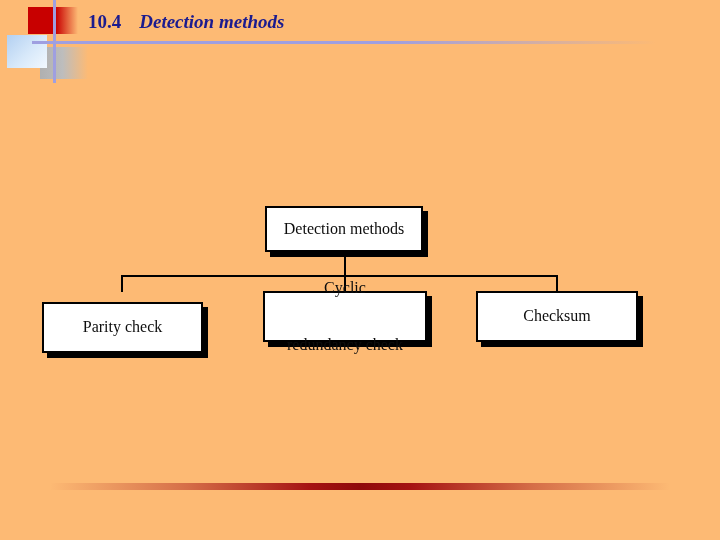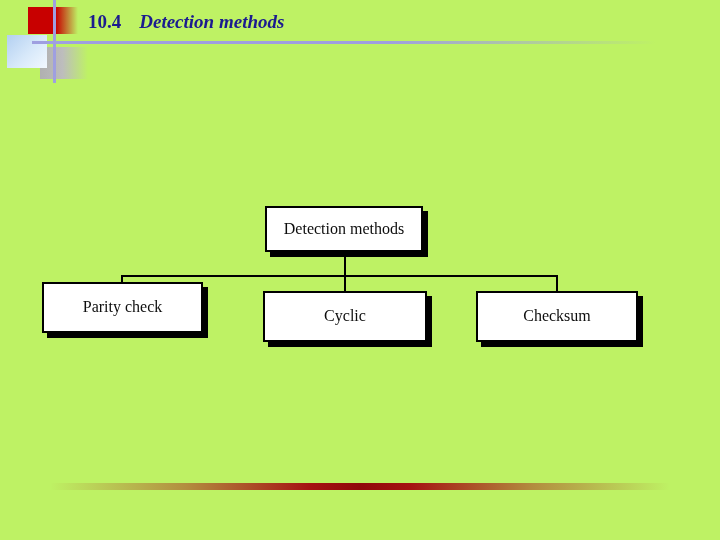--- a/index.html
+++ b/index.html
@@ -4,21 +4,21 @@
 <style>
   html, body {
     margin: 0;
     padding: 0;
     background: #ffffff;
   }
   .slide {
     position: relative;
     width: 720px;
     height: 540px;
-    background: #bef264;
+    background: #fdba74;
     overflow: hidden;
     font-family: "Liberation Serif", serif;
   }
 
   
   .decor { position: absolute; }
   .gray-square {
     left: 40px; top: 47px; width: 50px; height: 32px;
     background: linear-gradient(to right, #b0b0b0 0%, #bdbdbd 45%, rgba(255,255,255,0) 96%);
     z-index: 1;
@@ -70,21 +70,21 @@
     flex-direction: column;
     align-items: center;
     justify-content: center;
     text-align: center;
     font-size: 16px;
     color: #0d0d0d;
     line-height: 1.15;
     z-index: 6;
   }
   .node-root     { left: 265px; top: 206px; width: 158px; height: 46px; }
-  .node-parity   { left:  42px; top: 282px; width: 161px; height: 51px; }
+  .node-parity   { left:  42px; top: 302px; width: 161px; height: 51px; }
   .node-crc      { left: 263px; top: 291px; width: 164px; height: 51px; gap: 38px; }
   .node-checksum { left: 476px; top: 291px; width: 162px; height: 51px; }
   .node span { display: block; }
 
   .connector { position: absolute; background: #000000; z-index: 5; }
   .conn-stem  { left: 344px; top: 252px; width: 2px;   height: 24px; }
   .conn-rail  { left: 121px; top: 275px; width: 437px; height: 2px;  }
   .conn-drop-left  { left: 121px; top: 275px; width: 2px; height: 17px; }
   .conn-drop-mid   { left: 344px; top: 275px; width: 2px; height: 17px; }
   .conn-drop-right { left: 556px; top: 275px; width: 2px; height: 17px; }
@@ -131,20 +131,21 @@
     <div class="node node-root">
       <span>Detection methods</span>
     </div>
 
     <div class="node node-parity">
       <span>Parity check</span>
     </div>
 
     <div class="node node-crc">
       <span>Cyclic</span>
+      <span>redundancy check</span>
     </div>
 
     <div class="node node-checksum">
       <span>Checksum</span>
     </div>
 
   </div>
 
   <div class="bottom-bar"></div>
 

